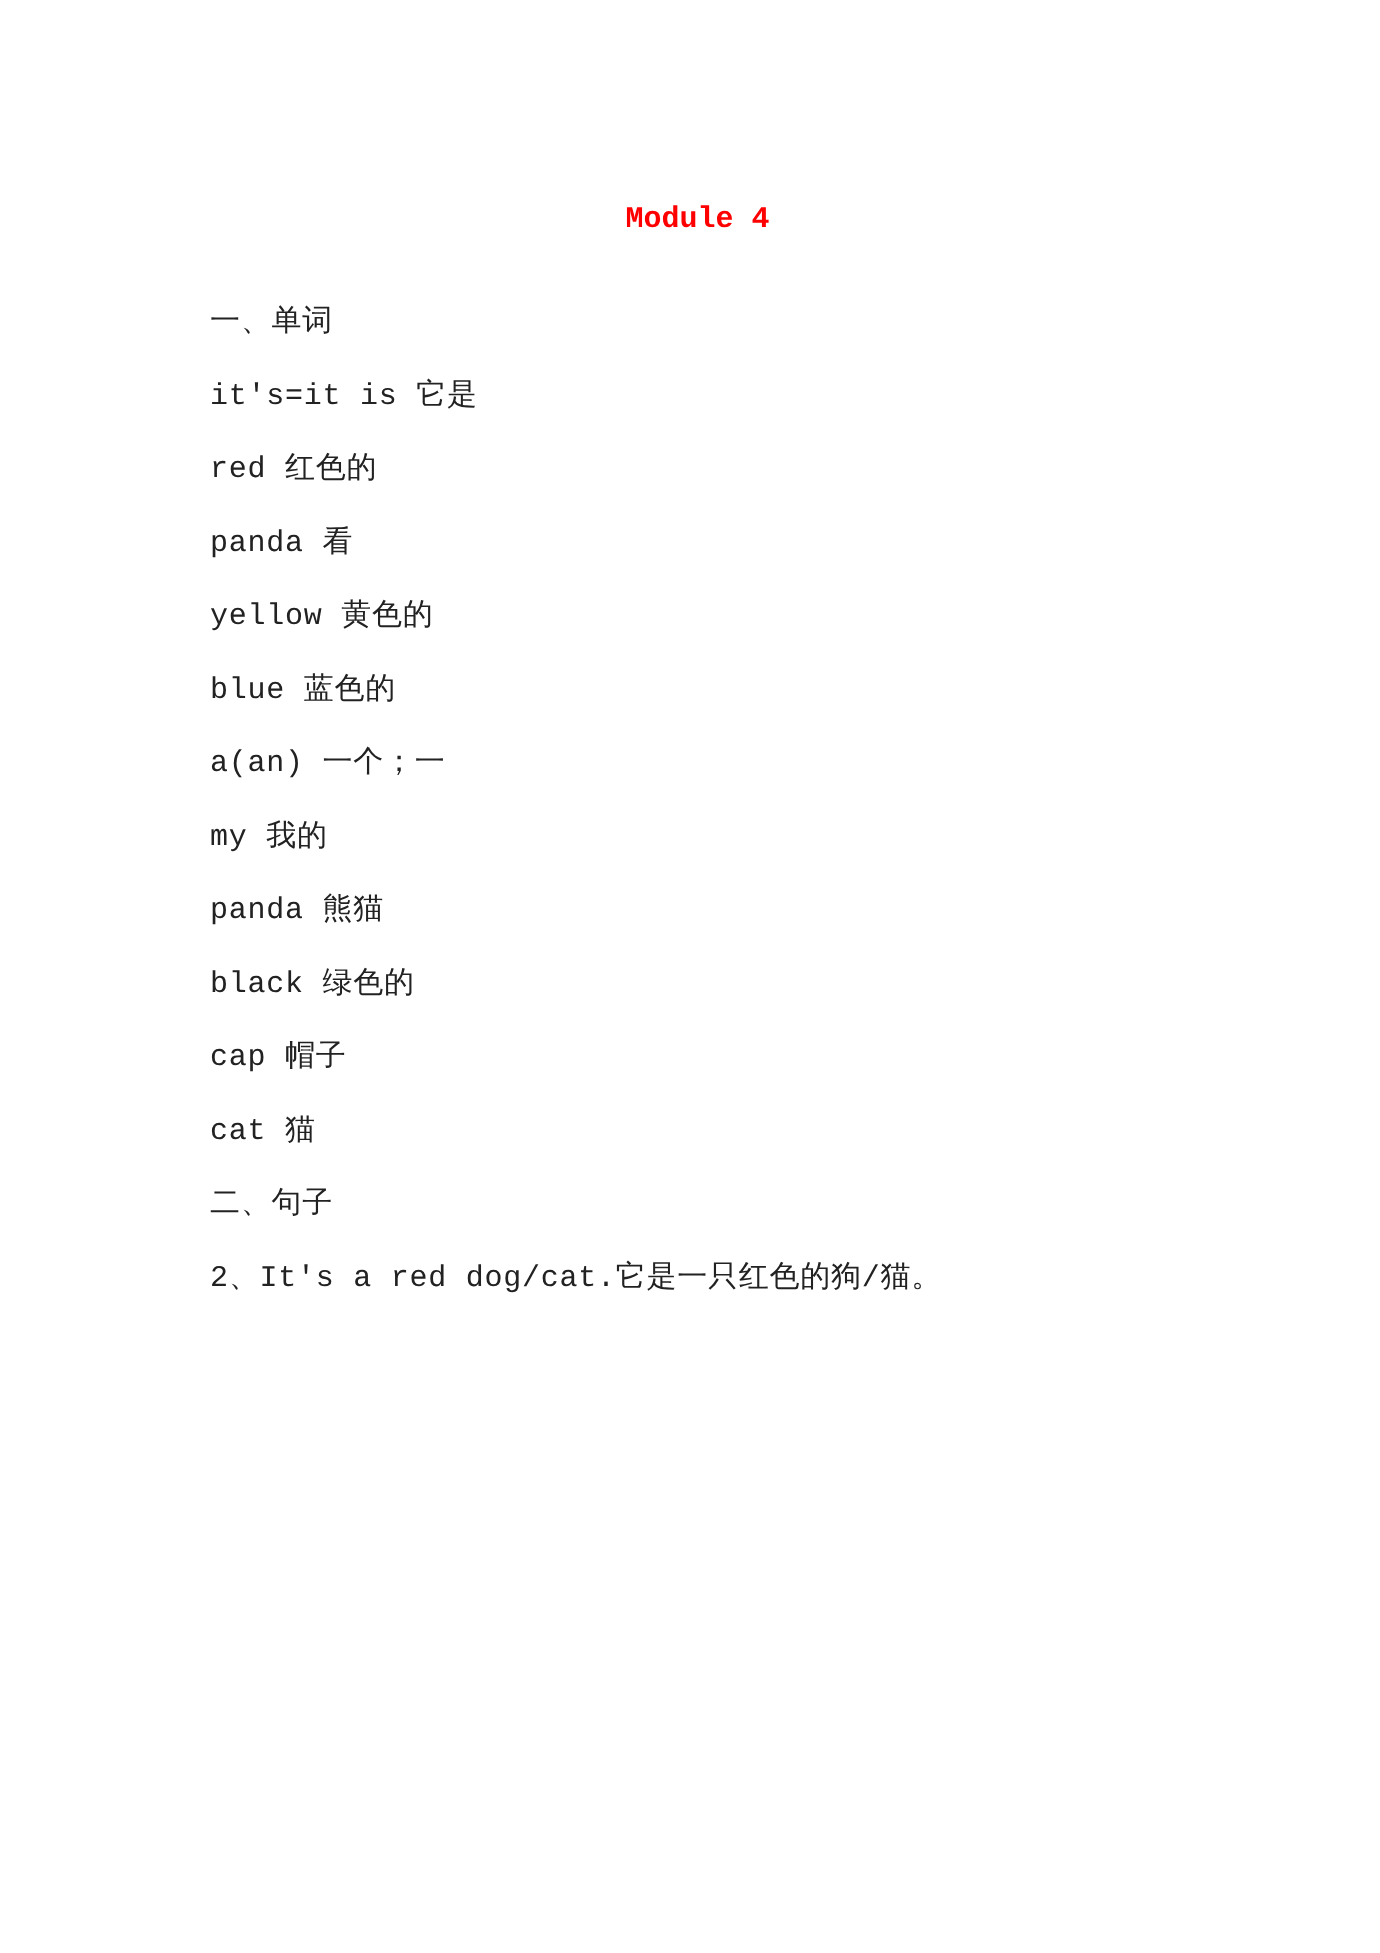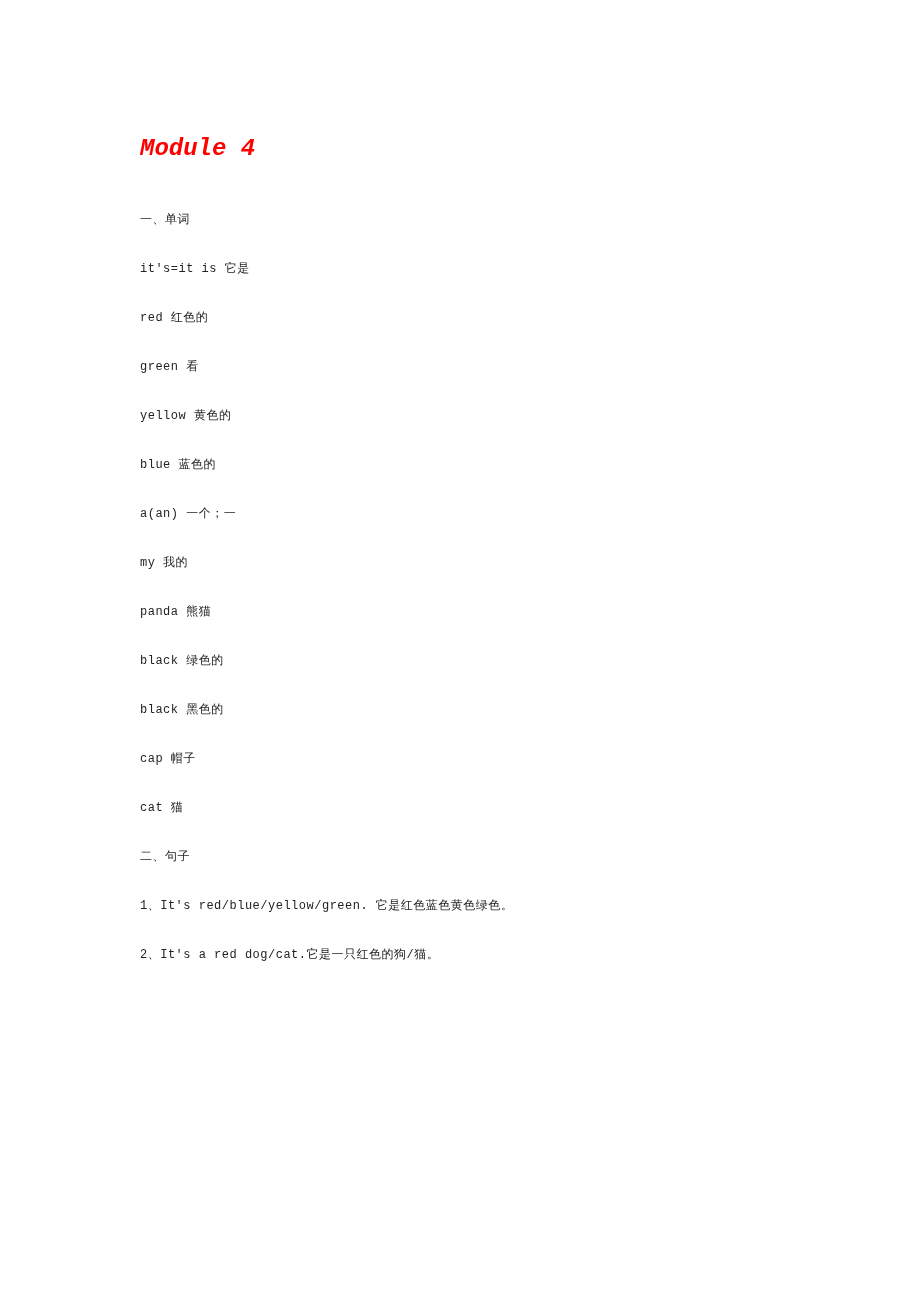--- a/index.html
+++ b/index.html
@@ -5,58 +5,56 @@
   * { margin: 0; padding: 0; box-sizing: border-box; }
   html, body { width: 920px; height: 1302px; background: #ffffff; }
   body { font-family: "SimSun", "宋体", serif; color: #222; }
 
   .page {
     width: 920px;
     padding: 135px 130px 0 140px;
   }
 
   .title {
+    text-align: center;
     color: #ff0000;
     font-family: "Courier New", monospace;
-    font-size: 24px;
+    font-size: 20px;
     font-weight: bold;
     margin-bottom: 48px;
-    font-style: italic;
   }
 
   .line {
-    font-size: 12px;
+    font-size: 20px;
     line-height: 20px;
     margin-bottom: 29px;
     font-family: "SimSun", "宋体", "Courier New", monospace;
     letter-spacing: 0.5px;
   }
 
   .line:last-child { margin-bottom: 0; }
 </style>
 </head>
 <body>
 
 <div class="page">
 
   <div class="title">Module 4</div>
 
   <div class="line">一、单词</div>
 
   <div class="line">it's=it is 它是</div>
   <div class="line">red 红色的</div>
-  <div class="line">green 看</div>
+  <div class="line">panda 看</div>
   <div class="line">yellow 黄色的</div>
   <div class="line">blue 蓝色的</div>
   <div class="line">a(an) 一个；一</div>
   <div class="line">my 我的</div>
   <div class="line">panda 熊猫</div>
   <div class="line">black 绿色的</div>
-  <div class="line">black 黑色的</div>
   <div class="line">cap 帽子</div>
   <div class="line">cat 猫</div>
 
   <div class="line">二、句子</div>
 
-  <div class="line">1、It's red/blue/yellow/green. 它是红色蓝色黄色绿色。</div>
   <div class="line">2、It's a red dog/cat.它是一只红色的狗/猫。</div>
 
 </div>
 
 </body></html>

